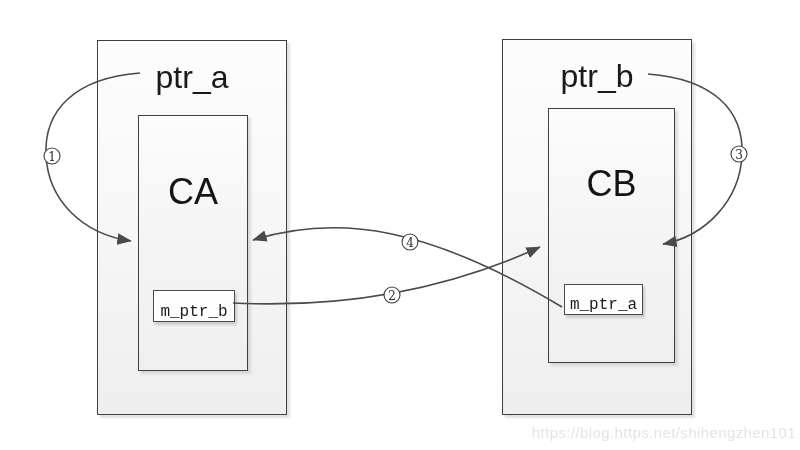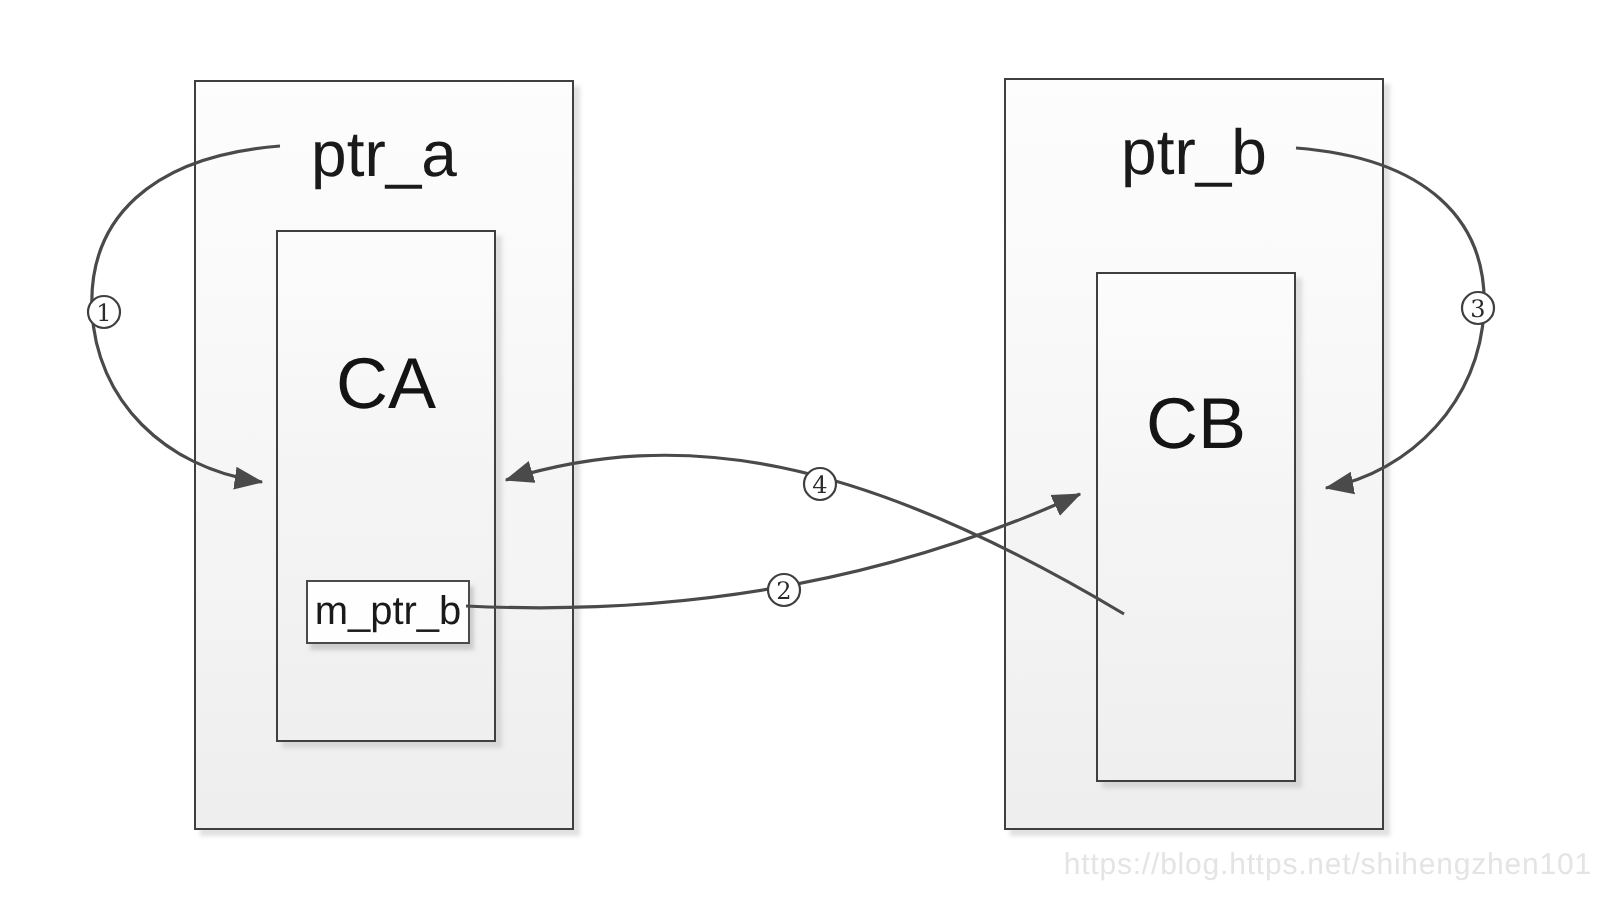--- a/index.html
+++ b/index.html
@@ -39,45 +39,46 @@
   }
 
   .class-box {
     position: absolute;
     border: 1px solid #3f3f3f;
     background: linear-gradient(180deg, #fcfcfc 0%, #f4f4f4 50%, #efefef 100%);
     box-shadow: 3px 3px 2px rgba(170,170,170,0.35);
     box-sizing: border-box;
   }
   .outer-box.left  .class-box { left: 40px; top: 74px; width: 110px; height: 256px; padding-left: 40px; }
-  .outer-box.right .class-box { left: 45px; top: 96px; width: 100px; height: 255px; }
+  .outer-box.right .class-box { left: 45px; top: 68px; width: 127px; height: 255px; }
 
   .class-label {
     position: absolute;
     left: 0;
     width: 100%;
     text-align: center;
     font-size: 36px;
     line-height: 40px;
     color: #141414;
   }
   .outer-box.left  .class-label { top: 56px; }
   .outer-box.right .class-label { top: 55px; }
 
   .member-box {
     position: absolute;
     border: 1px solid #4a4a4a;
     background: #fefefe;
     box-shadow: 2px 3px 2px rgba(150,150,150,0.4);
     box-sizing: border-box;
     display: flex;
-    align-items: center;
+    align-items: flex-end;
     justify-content: center;
-    font-size: 20px;
+    font-size: 16px;
     color: #1a1a1a;
+    font-family: Liberation Mono, monospace;
   }
   .outer-box.left  .member-box { left: 14px; top: 174px; width: 82px; height: 32px; }
   .outer-box.right .member-box { left: 15px; top: 175px; width: 79px; height: 31px; }
 
   .arrows-overlay {
     position: absolute;
     left: 0;
     top: 0;
     width: 800px;
     height: 450px;
@@ -122,20 +123,23 @@
       <div class="member-box">
         <span>m_ptr_b</span>
       </div>
     </div>
   </div>
 
   <div class="outer-box right">
     <div class="ptr-label">ptr_b</div>
     <div class="class-box">
       <div class="class-label">CB</div>
+      <div class="member-box">
+        <span>m_ptr_a</span>
+      </div>
     </div>
   </div>
 
   <svg class="arrows-overlay" viewBox="0 0 800 450" xmlns="http://www.w3.org/2000/svg">
     <defs>
       <marker id="arrowhead" viewBox="0 0 10 8" refX="9.5" refY="4" markerWidth="9" markerHeight="7.5" orient="auto">
         <path d="M0,0 L10,4 L0,8 Z" fill="#4a4a4a"></path>
       </marker>
     </defs>
 

